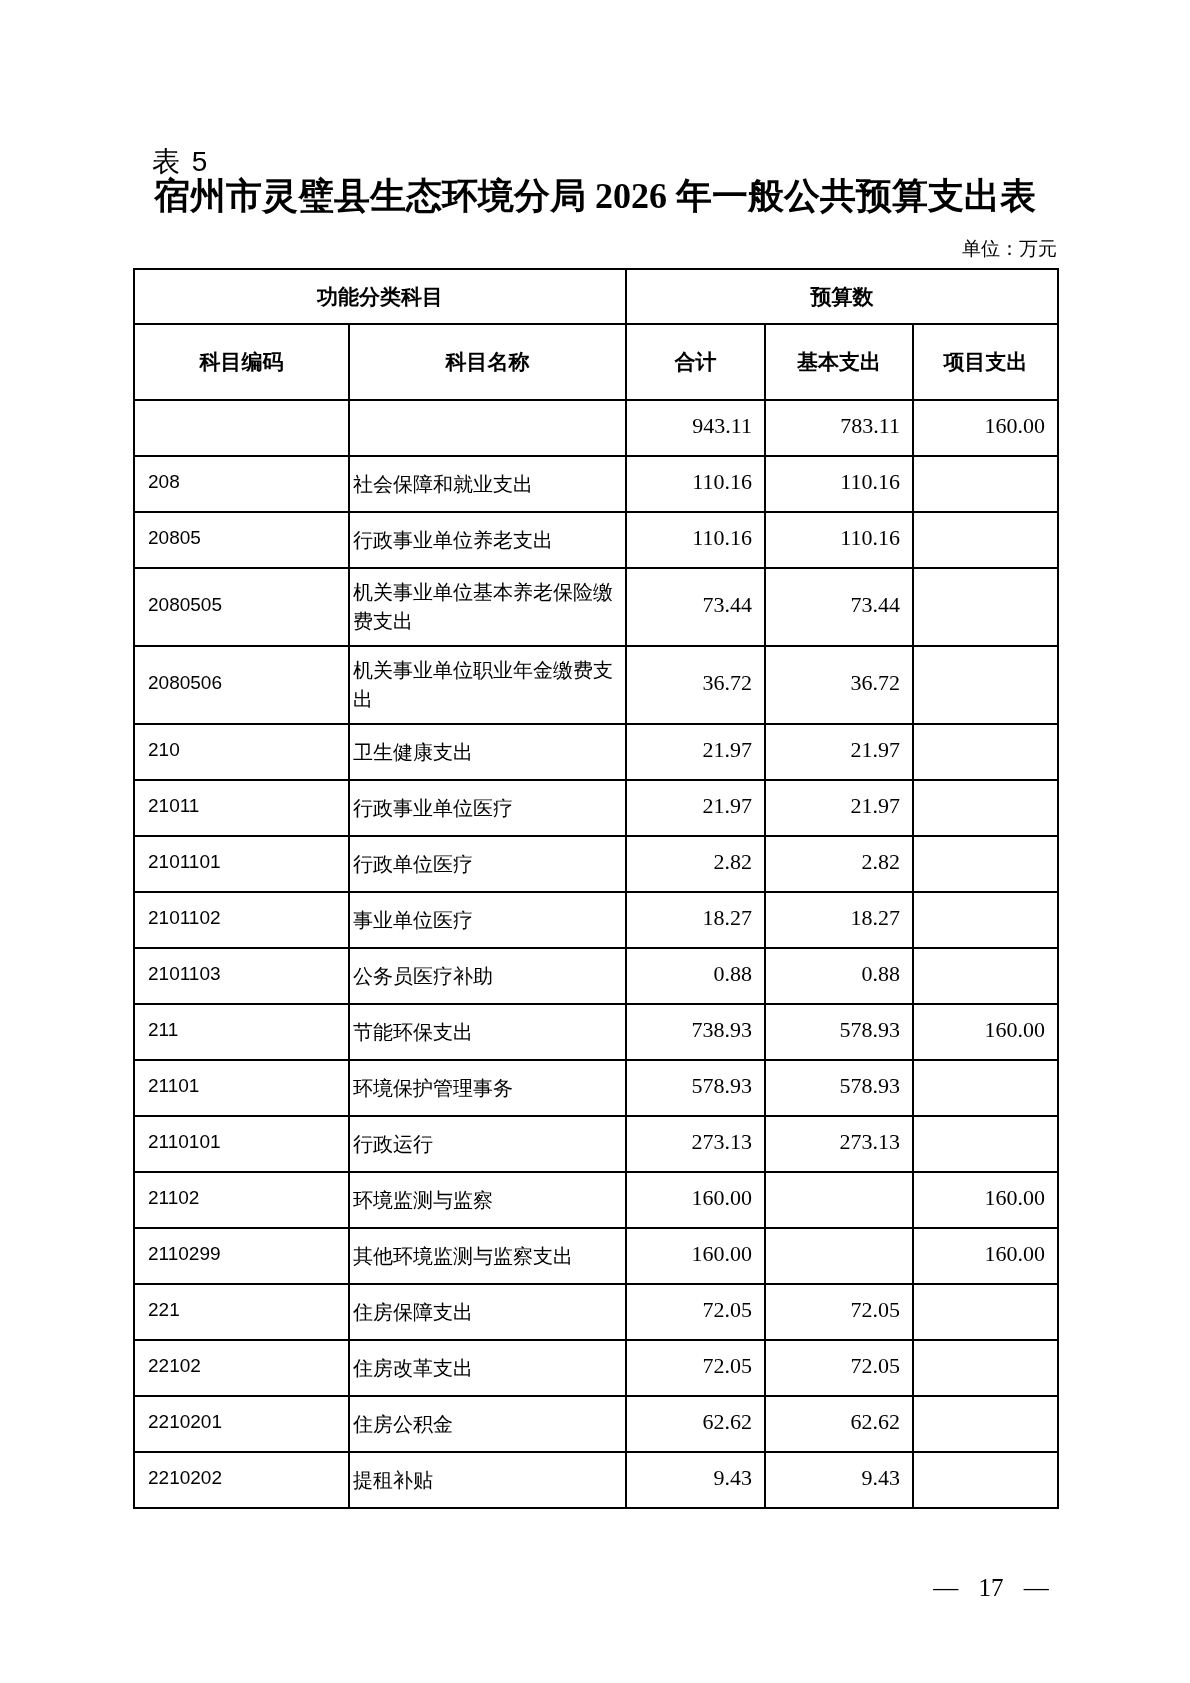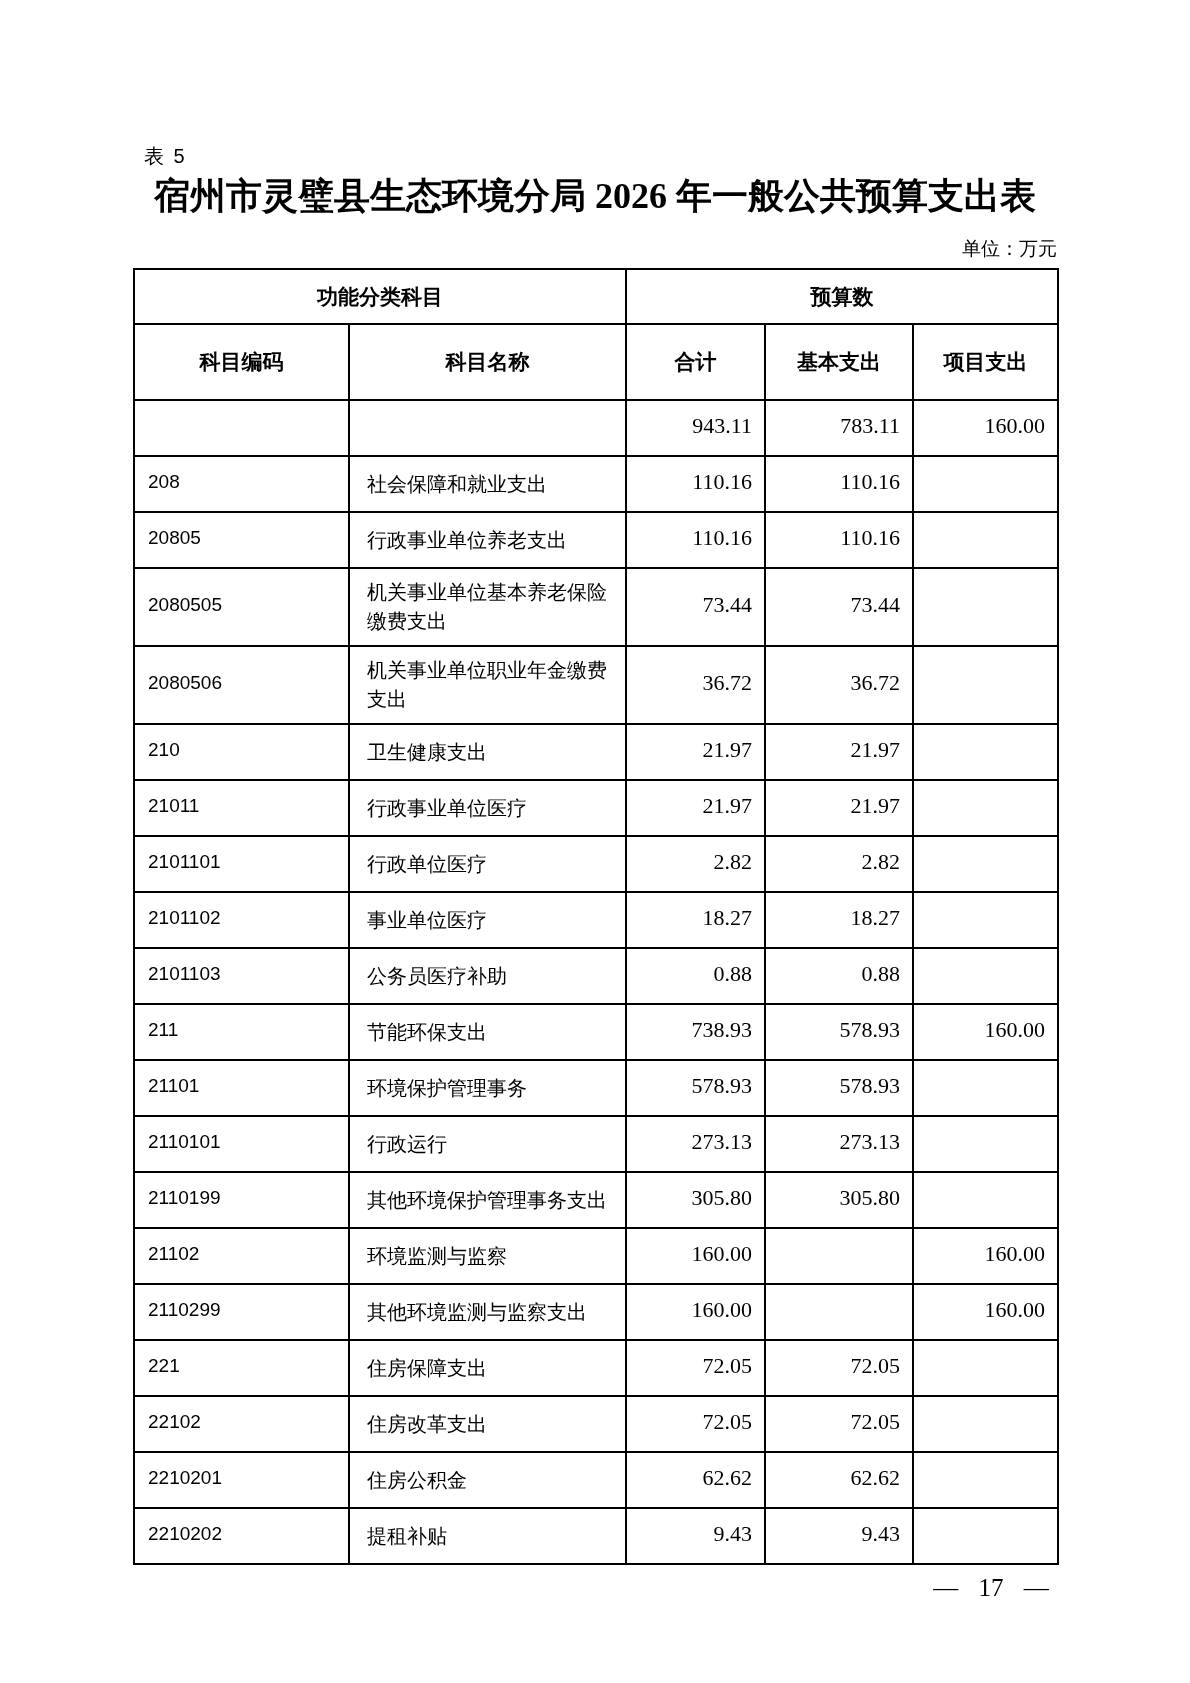--- a/index.html
+++ b/index.html
@@ -13,23 +13,23 @@
     position: relative;
     font-family: "Liberation Sans", sans-serif;
     color: #000;
   }
   .page {
     position: absolute;
     inset: 0;
   }
   .table-label {
     position: absolute;
-    left: 144px;
+    left: 152px;
     top: 143px;
-    font-size: 20px;
+    font-size: 28px;
     letter-spacing: 2px;
   }
   .doc-title {
     position: absolute;
     left: 0;
     top: 172px;
     width: 1190px;
     text-align: center;
     font-size: 36px;
     font-weight: bold;
@@ -72,21 +72,21 @@
   td.code {
     text-align: left;
     vertical-align: middle;
     padding: 4px 6px 8px 13px;
     font-size: 19px;
     font-family: "Liberation Sans", sans-serif;
   }
   td.name {
     text-align: left;
     vertical-align: middle;
-    padding: 9px 12px 9px 17px;
+    padding: 9px 12px 9px 3px;
     font-size: 20px;
     line-height: 29px;
   }
   td.num {
     text-align: right;
     vertical-align: middle;
     padding: 0 12px 4px 4px;
     font-size: 22px;
     font-family: "Liberation Serif", serif;
   }
@@ -222,27 +222,20 @@
           <td class="num"></td>
         </tr>
         <tr>
           <td class="code">2110101</td>
           <td class="name">行政运行</td>
           <td class="num">273.13</td>
           <td class="num">273.13</td>
           <td class="num"></td>
         </tr>
         <tr>
-          <td class="code">2110199</td>
-          <td class="name">其他环境保护管理事务支出</td>
-          <td class="num">305.80</td>
-          <td class="num">305.80</td>
-          <td class="num"></td>
-        </tr>
-        <tr>
           <td class="code">21102</td>
           <td class="name">环境监测与监察</td>
           <td class="num">160.00</td>
           <td class="num"></td>
           <td class="num">160.00</td>
         </tr>
         <tr>
           <td class="code">2110299</td>
           <td class="name">其他环境监测与监察支出</td>
           <td class="num">160.00</td>

